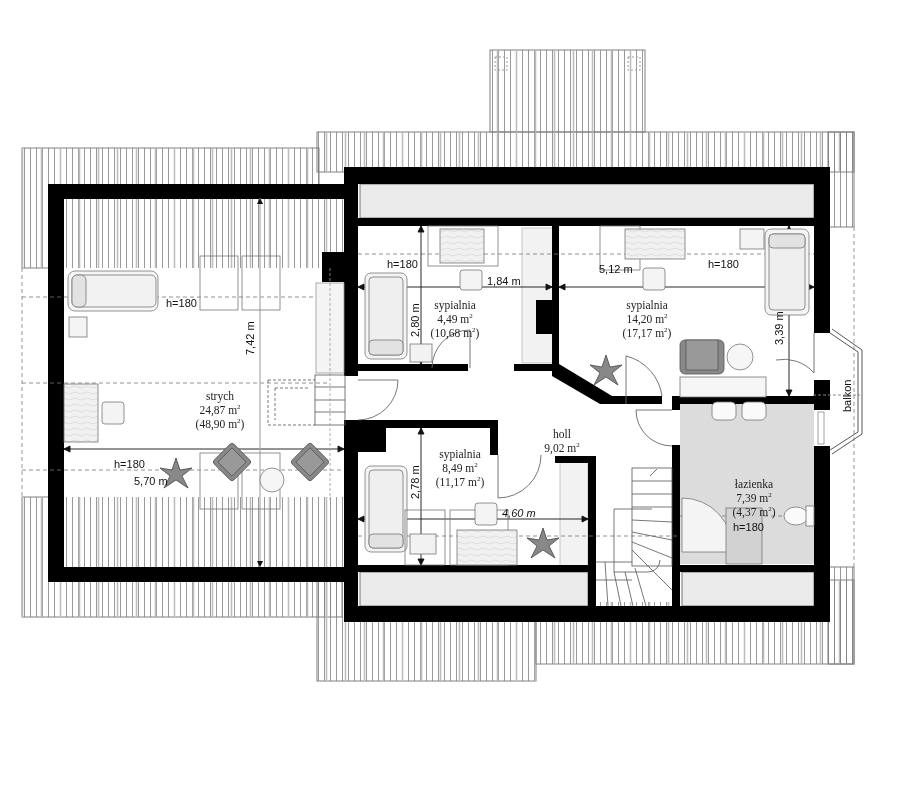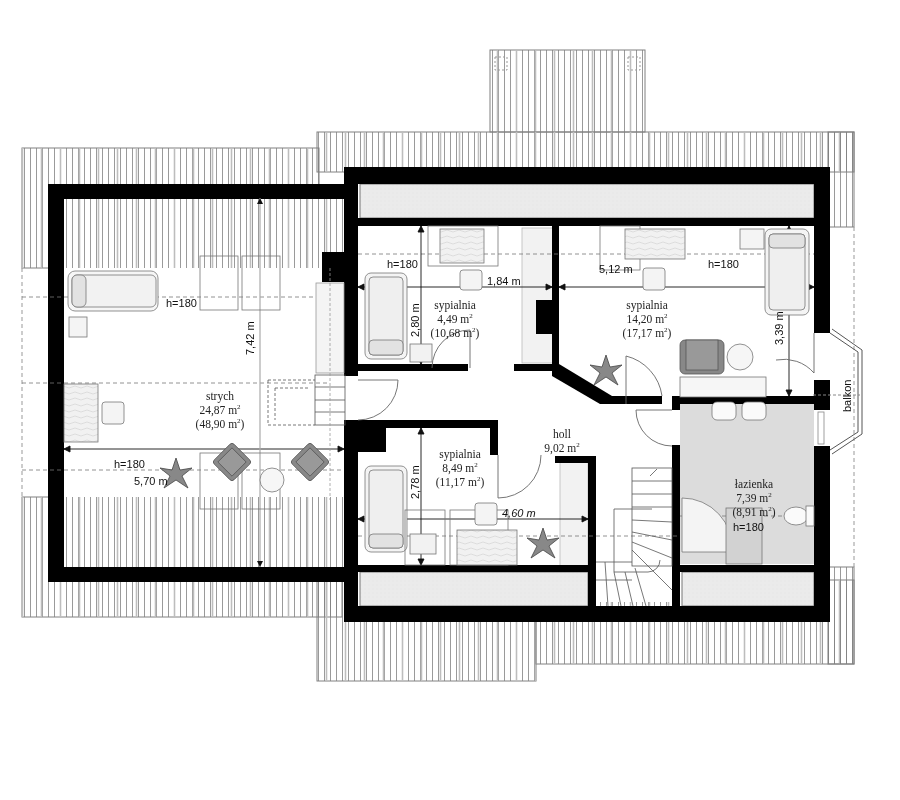--- a/index.html
+++ b/index.html
@@ -301,21 +301,21 @@
 </div>
 
 <div class="lbl" style="left:562px;top:407px;margin-top:20px;">
   <div>holl</div>
   <div><span>9,02 m</span><sup>2</sup></div>
 </div>
 
 <div class="lbl" style="left:754px;top:453px;margin-top:24px;">
   <div>łazienka</div>
   <div><span>7,39 m</span><sup>2</sup></div>
-  <div><span>(8,91 m</span><sup>2</sup><span>)</span></div>
+  <div><span>(4,37 m</span><sup>2</sup><span>)</span></div>
 </div>
 
 <div class="dim v" style="left:841px;top:412px;">balkon</div>
 
 <div class="dim" style="left:134px;top:435px;margin-top:40px;">5,70 m</div>
 <div class="dim v" style="left:244px;top:355px;">7,42 m</div>
 <div class="dim" style="left:487px;top:275px;">1,84 m</div>
 <div class="dim v" style="left:409px;top:337px;">2,80 m</div>
 <div class="dim" style="left:599px;top:263px;">5,12 m</div>
 <div class="dim v" style="left:773px;top:345px;">3,39 m</div>

